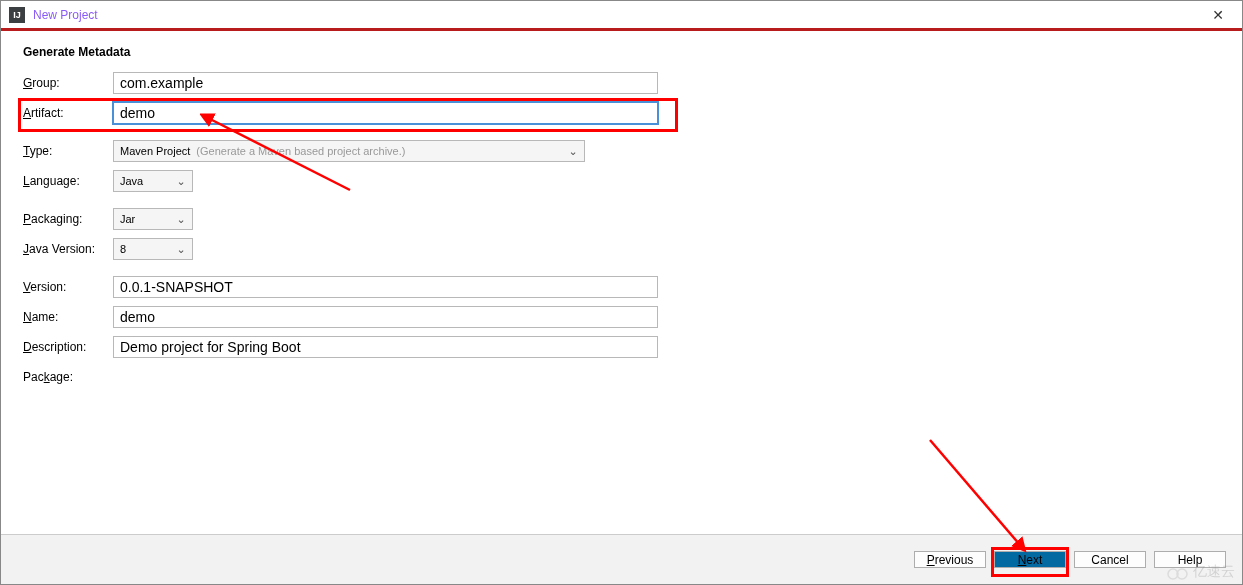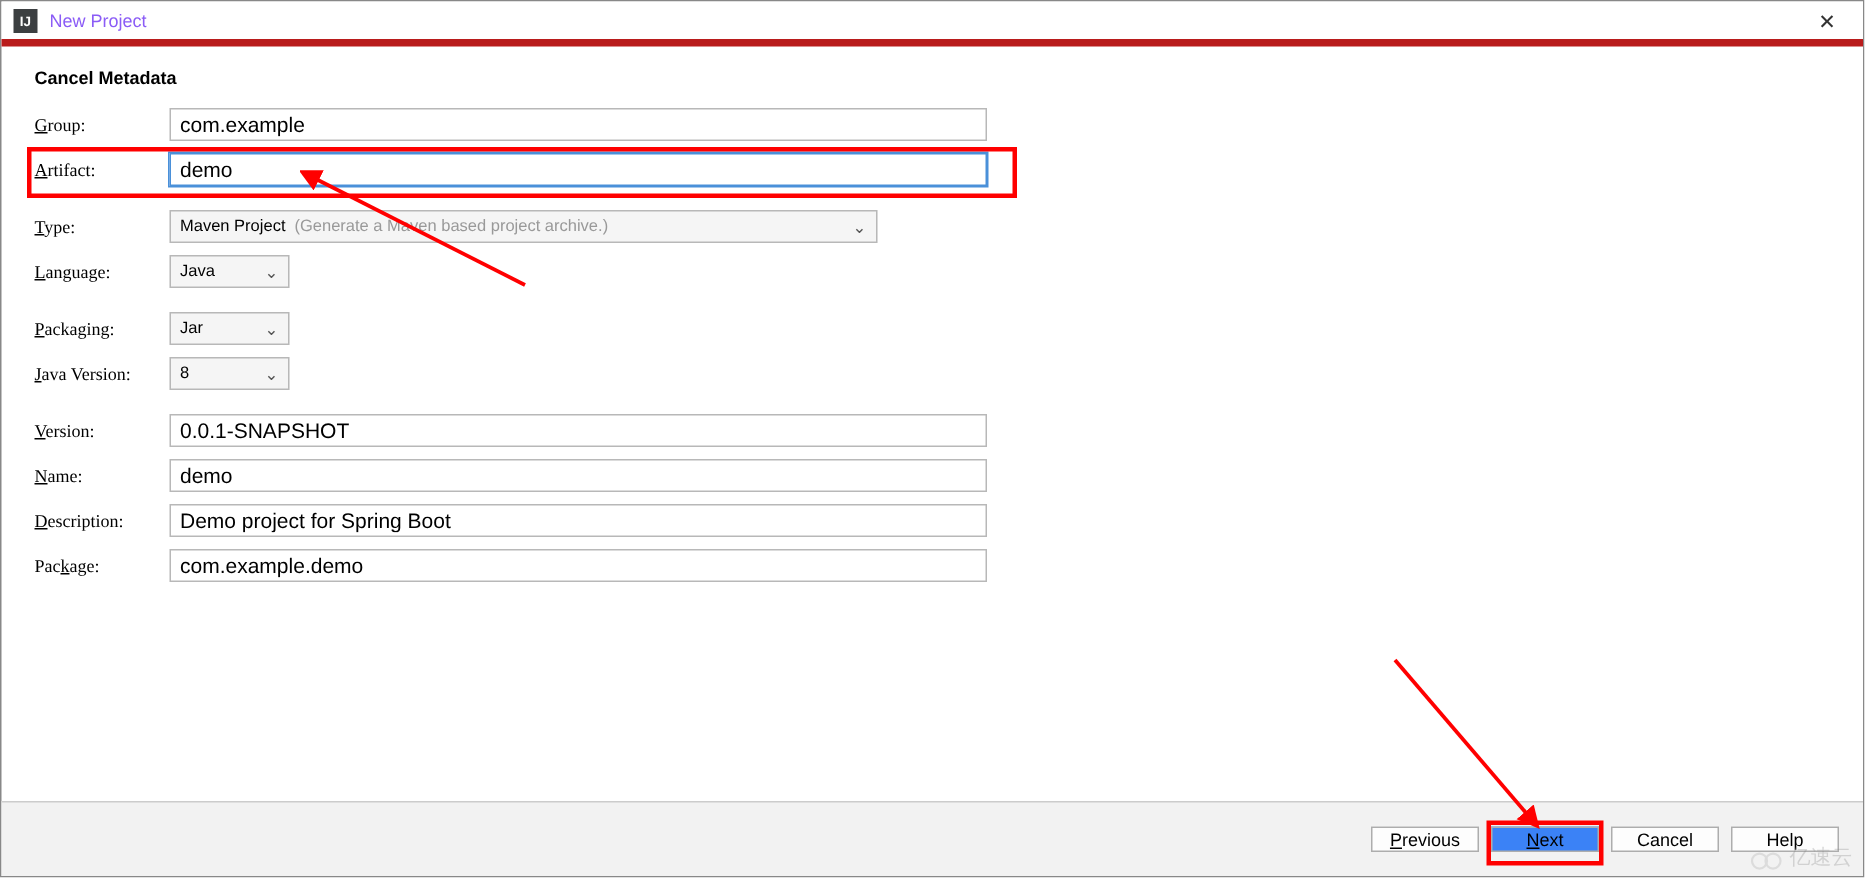--- a/index.html
+++ b/index.html
@@ -25,21 +25,21 @@
       display: flex;
       flex-direction: column;
       position: relative;
     }
     .titlebar {
       height: 30px;
       background: #ffffff;
       display: flex;
       align-items: center;
       padding: 0 8px;
-      border-bottom: 5px solid #b91c1c;
+      border-bottom: 3px solid #b91c1c;
     }
     .titlebar-icon {
       width: 16px;
       height: 16px;
       background: #3c3f41;
       margin-right: 8px;
       display: flex;
       align-items: center;
       justify-content: center;
       color: #fff;
@@ -78,21 +78,20 @@
       margin-bottom: 6px;
       min-height: 24px;
     }
     .form-row.spaced {
       margin-top: 14px;
     }
     .form-label {
       width: 90px;
       font-size: 12px;
       color: #000;
-      font-family: Liberation Serif, serif;
     }
     .form-label .mnemonic {
       text-decoration: underline;
     }
     .text-input {
       height: 22px;
       border: 1px solid #b8b8b8;
       padding: 2px 6px;
       font-size: 14px;
       font-family: inherit;
@@ -147,21 +146,21 @@
       min-width: 72px;
       height: 17px;
       border: 1px solid #adadad;
       background: #fdfdfd;
       font-size: 12px;
       font-family: inherit;
       cursor: pointer;
       padding: 0 10px;
     }
     .btn.primary {
-      background: #3b82f6;
+      background: #0369a1;
     }
     .btn .mnemonic {
       text-decoration: underline;
     }
     .highlight-box {
       position: absolute;
       border: 3px solid #ff0000;
       pointer-events: none;
       z-index: 100;
     }
@@ -203,21 +202,21 @@
 <body>
 
 <div class="window">
   <div class="titlebar">
     <div class="titlebar-icon">IJ</div>
     <div class="titlebar-title">New Project</div>
     <div class="titlebar-close">✕</div>
   </div>
 
   <div class="content">
-    <div class="section-title">Cancel Metadata</div>
+    <div class="section-title">Generate Metadata</div>
 
     <div class="form-row">
       <div class="form-label"><span class="mnemonic">G</span><span>roup:</span></div>
       <input type="text" class="text-input wide" value="com.example" style="">
     </div>
 
     <div class="form-row">
       <div class="form-label"><span class="mnemonic">A</span><span>rtifact:</span></div>
       <input type="text" class="text-input wide focused" value="demo" style="">
     </div>
@@ -265,21 +264,20 @@
       <input type="text" class="text-input wide" value="demo" style="">
     </div>
 
     <div class="form-row">
       <div class="form-label"><span class="mnemonic">D</span><span>escription:</span></div>
       <input type="text" class="text-input wide" value="Demo project for Spring Boot" style="">
     </div>
 
     <div class="form-row">
       <div class="form-label"><span>Pac</span><span class="mnemonic">k</span><span>age:</span></div>
-      <input type="text" class="text-input wide" value="com.example.demo" style="">
     </div>
   </div>
 
   <div class="button-bar">
     <button class="btn"><span class="mnemonic">P</span><span>revious</span></button>
     <button class="btn primary"><span class="mnemonic">N</span><span>ext</span></button>
     <button class="btn">Cancel</button>
     <button class="btn">Help</button>
   </div>
 </div>

